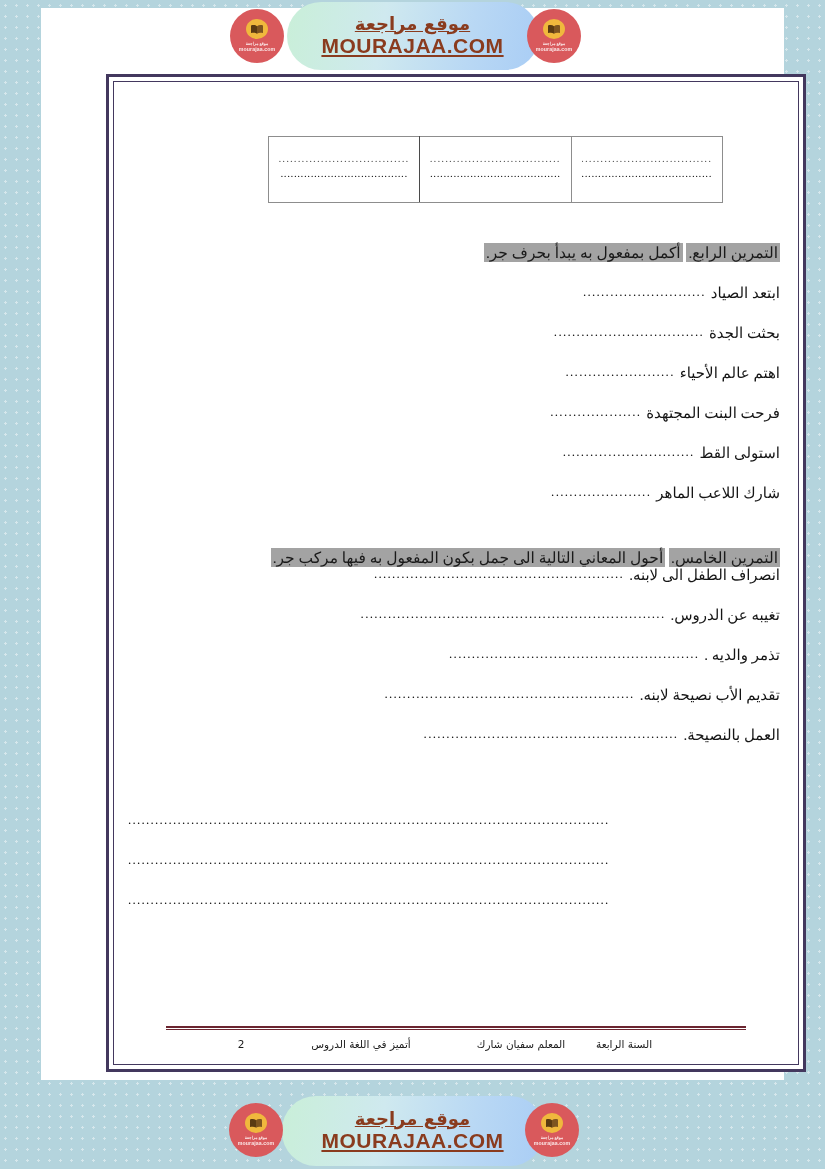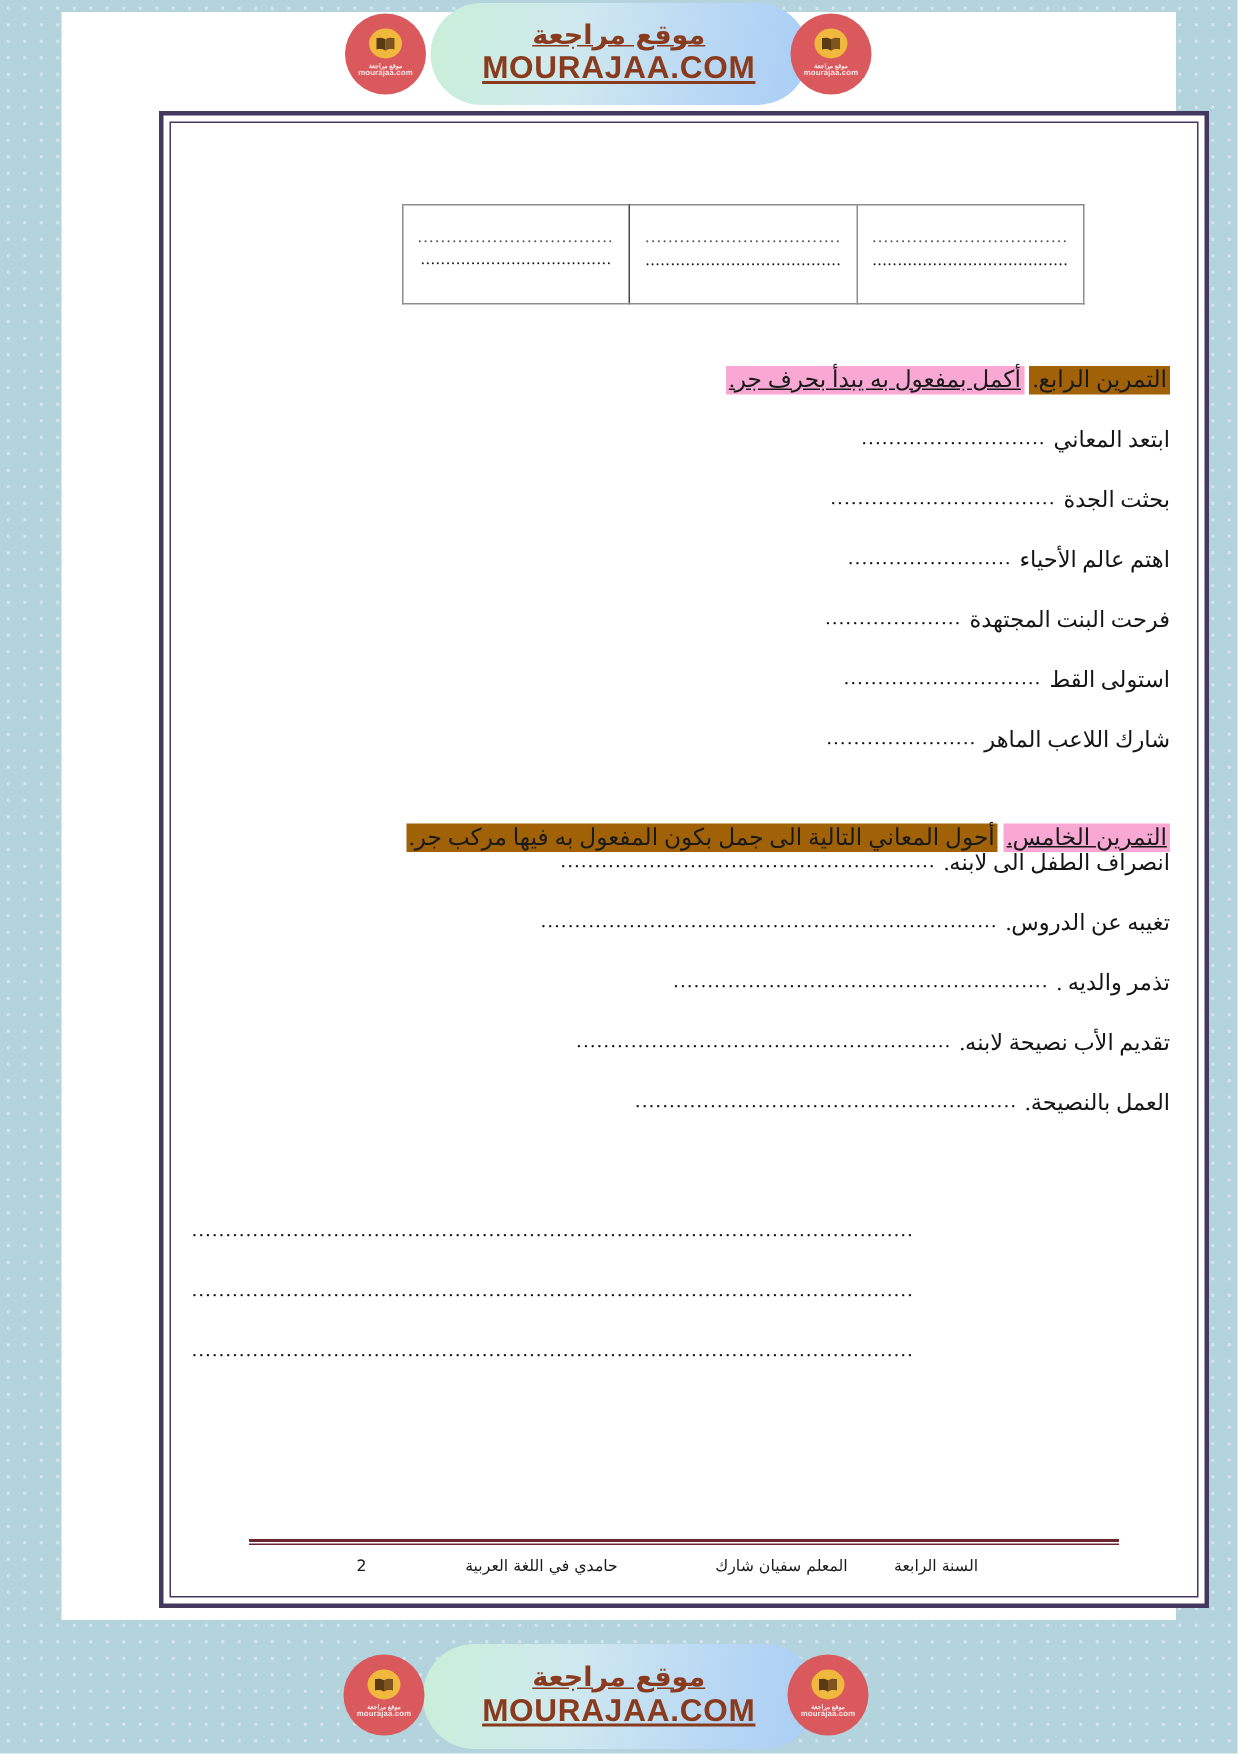--- a/index.html
+++ b/index.html
@@ -162,27 +162,26 @@
   
   .ex-head {
     position: absolute;
     right: 26px;
     font-size: 15.5px;
     color: #1a1a1a;
     white-space: nowrap;
     direction: rtl;
   }
   .ex-head .hl-blue {
-    background: #a16207;
+    background: #a3a3a3;
     padding: 1px 2px;
   }
   .ex-head .hl-orange {
-    background: #f9a8d4;
+    background: #a3a3a3;
     padding: 1px 2px;
-    text-decoration: underline;
   }
 
   .q-line {
     position: absolute;
     right: 26px;
     left: 26px;
     font-size: 15px;
     color: #151515;
     direction: rtl;
     white-space: nowrap;
@@ -298,21 +297,21 @@
         </td>
       </tr>
     </tbody>
       </table>
 
     <div class="ex-head" style="top:170px;">
       <span class="hl-blue">التمرين الرابع.</span><span>&nbsp;</span><span class="hl-orange">أكمل بمفعول به يبدأ بحرف جر.</span>
     </div>
 
     <div class="q-line" style="top:210px;">
-      <span class="q-text">ابتعد المعاني</span>
+      <span class="q-text">ابتعد الصياد</span>
       <span class="q-dots">...........................</span>
     </div>
     <div class="q-line" style="top:250px;">
       <span class="q-text">بحثت الجدة</span>
       <span class="q-dots">.................................</span>
     </div>
     <div class="q-line" style="top:290px;">
       <span class="q-text">اهتم عالم الأحياء</span>
       <span class="q-dots">........................</span>
     </div>
@@ -356,21 +355,21 @@
 
 
     <div class="blank-line" style="top:738px;">...........................................................................................................</div>
     <div class="blank-line" style="top:778px;">...........................................................................................................</div>
     <div class="blank-line" style="top:818px;">...........................................................................................................</div>
 
     <div class="footer-rule"></div>
     <div class="footer-row">
       <div class="f1">السنة الرابعة</div>
       <div class="f2">المعلم سفيان شارك</div>
-      <div class="f3">حامدي في اللغة العربية</div>
+      <div class="f3">أتميز في اللغة الدروس</div>
       <div class="f4">2</div>
     </div>
 
   </div>
 </div>
 
 <div class="promo promo-bottom">
   <div class="promo-pill">
     <div class="promo-ar">موقع مراجعة</div>
     <div class="promo-en">MOURAJAA.COM</div>

